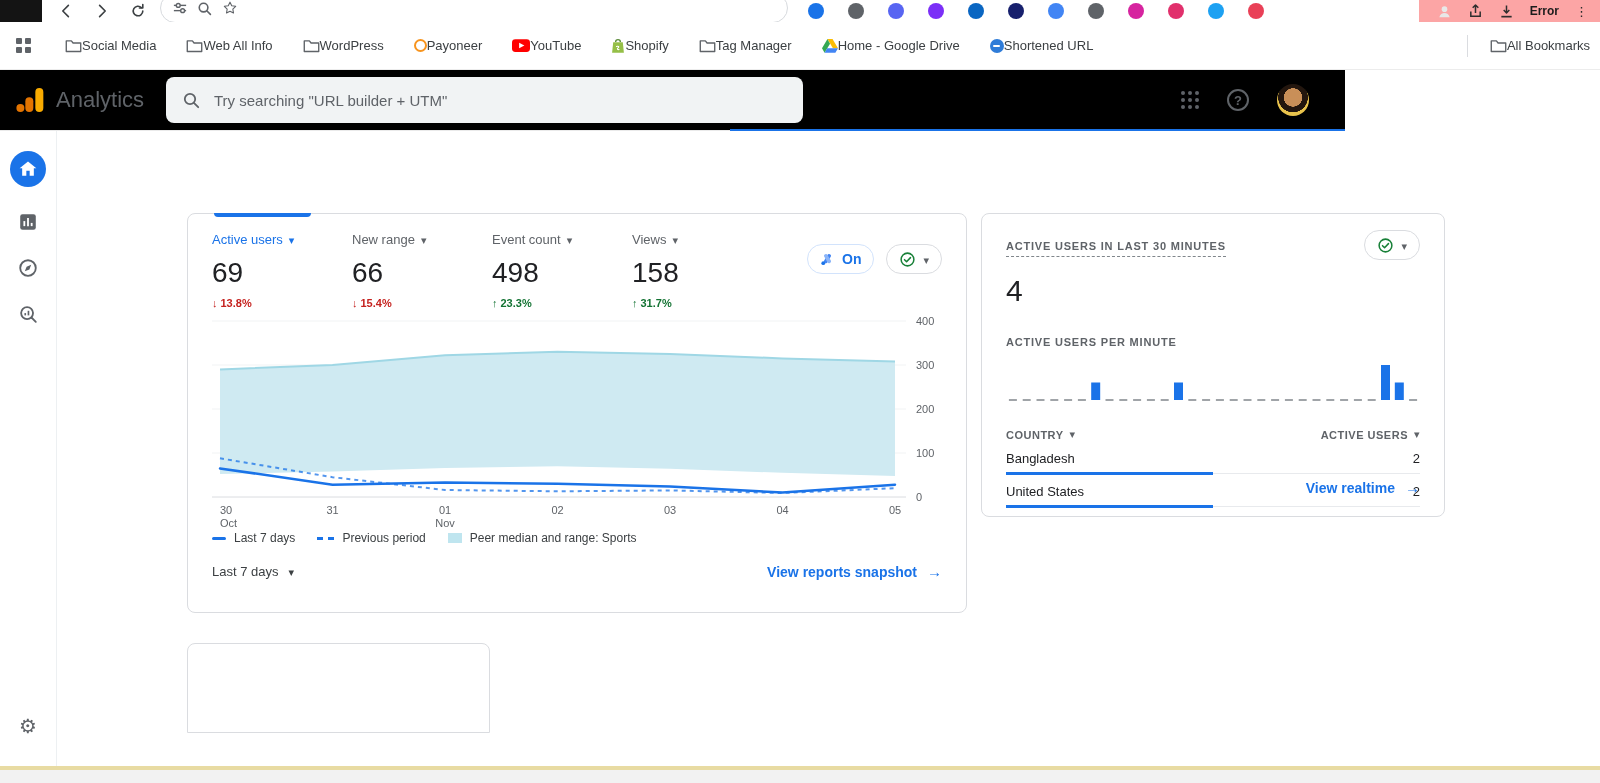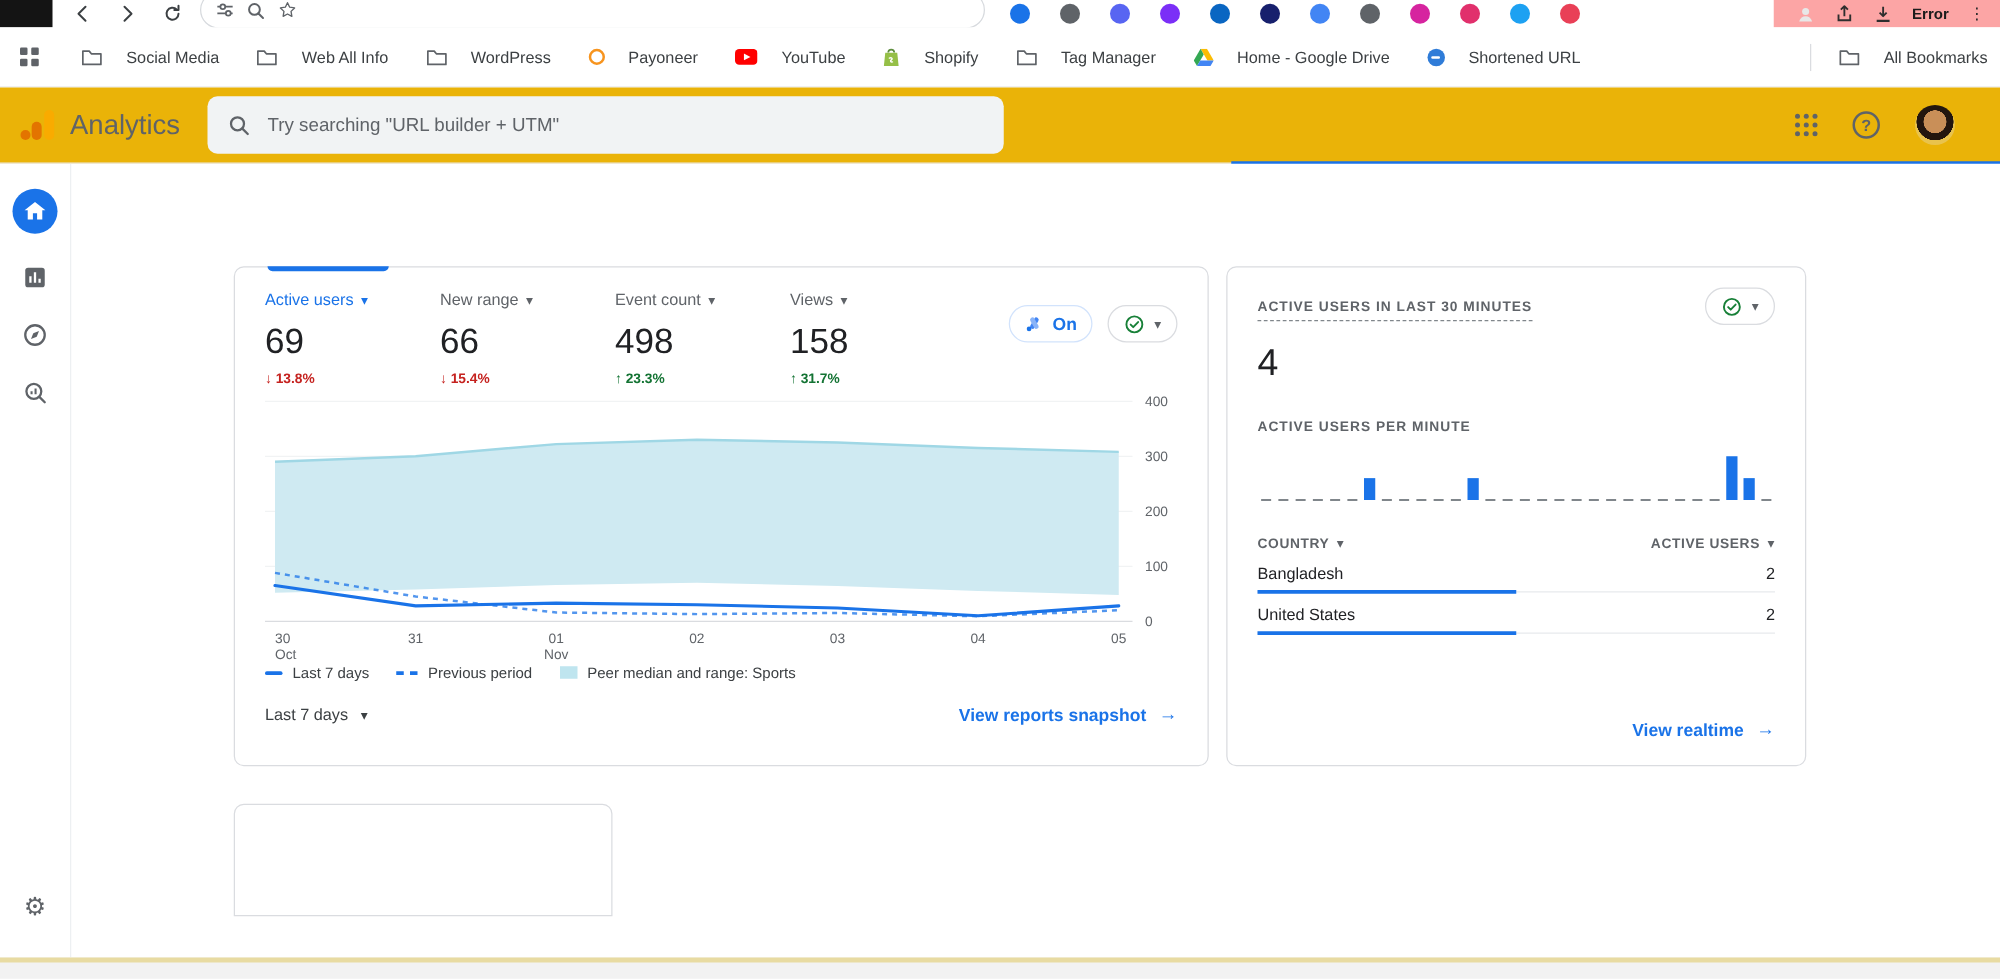--- a/index.html
+++ b/index.html
@@ -18,30 +18,30 @@
   .ext-dot{width:16px;height:16px;border-radius:50%;display:inline-block;cursor:pointer}
   #topbar-dark{margin-left:auto;height:22px;background:#fca5a5;display:flex;align-items:center;gap:16px;padding:0 12px 0 18px;flex-shrink:0}
   #error-label{font-size:12px;font-weight:700;color:#1c1c1c;white-space:nowrap}
   .kebab::after{content:"⋮";font-size:13px;color:#2a2a2a}
 
   
   #bookmarks{position:absolute;top:22px;left:0;width:1600px;height:48px;background:#fff;
     border-bottom:1px solid #ececec;display:flex;align-items:center;padding:0 6px 0 16px}
   #apps-grid{display:grid;grid-template-columns:6px 6px;grid-gap:3px;margin-right:34px;cursor:pointer}
   #apps-grid span{width:6px;height:6px;background:#5f6368;border-radius:1px}
-  .bm{display:flex;align-items:center;gap:19px;margin-right:30px;cursor:pointer;white-space:nowrap}
+  .bm{display:flex;align-items:center;gap:0;margin-right:30px;cursor:pointer;white-space:nowrap}
   .bm-label{font-size:13px;color:#3c4043}
   .ring{width:13px;height:13px;border:2.5px solid #f7941e;border-radius:50%;display:inline-block}
   .blue-circle{width:14px;height:14px;border-radius:50%;background:#2f7cd8;display:inline-flex;align-items:center;justify-content:center}
   .blue-circle i{display:block;width:7px;height:2px;background:#fff;border-radius:1px}
   #bm-right{margin-left:auto;display:flex;align-items:center;overflow:hidden}
   .vsep{width:1px;height:22px;background:#dadce0;margin-right:22px;flex-shrink:0}
 
   
-  #ga-header{position:absolute;top:70px;left:0;width:1600px;height:61px;background:#eab308;border-bottom:1px solid #eaeaea;display:flex;align-items:center}
+  #ga-header{position:absolute;top:70px;left:0;width:1345px;height:61px;background:#000000;border-bottom:1px solid #eaeaea;display:flex;align-items:center}
   #brand{display:flex;align-items:center;gap:10px;padding-left:14px;width:166px;cursor:pointer}
   #brand-name{font-size:22px;color:#5f6368}
   #ga-search{width:637px;height:46px;background:#f1f3f4;border-radius:8px;display:flex;align-items:center;padding:0 16px;gap:14px}
   #ga-search input{border:0;background:transparent;outline:none;flex:1;font-size:15px;color:#202124;font-family:inherit}
   #ga-search input::placeholder{color:#5f6368}
   #header-right{margin-left:auto;display:flex;align-items:center;gap:28px;padding-right:36px}
   #grid9{display:grid;grid-template-columns:4px 4px 4px;grid-gap:3px;cursor:pointer}
   #grid9 span{width:4px;height:4px;background:#5f6368;border-radius:50%}
   #help-icon{width:22px;height:22px;border:2px solid #5f6368;border-radius:50%;display:flex;align-items:center;justify-content:center;cursor:pointer}
   #help-icon::after{content:"?";font-size:13px;font-weight:700;color:#5f6368}
@@ -60,21 +60,21 @@
   #main{flex:1;padding:48px 157px 0 130px;position:relative}
 
   #page-header{display:flex;align-items:center}
   #page-title{font-size:24px;font-weight:400;color:#1f1f1f}
   #page-actions{margin-left:auto;display:flex;align-items:center;gap:28px}
   .header-divider{width:1px;height:36px;background:#e8eaed;margin-right:2px}
 
   #cards{display:flex;gap:14px;margin-top:34px}
   .card{background:#fff;border:1px solid #dadce0;border-radius:8px;position:relative}
   #overview-card{width:780px;height:400px;padding:18px 24px 20px}
-  #realtime-card{flex:1;height:400px;padding:16px 24px 32px}
+  #realtime-card{flex:1;height:304px;padding:16px 24px 32px}
   #tab-indicator{position:absolute;top:-1px;left:26px;width:97px;height:4px;background:#1a73e8;border-radius:0 0 4px 4px}
 
   #metrics-row{display:flex;align-items:flex-start}
   .metric{width:140px;cursor:pointer}
   .metric-label{font-size:13px;color:#5f6368;display:flex;align-items:center;gap:6px}
   .metric.selected .metric-label{color:#1a73e8}
   .caret{display:inline-block}
   .caret::after{content:"▾";font-size:11px;color:inherit}
   .metric-value{font-size:28px;font-weight:400;color:#202124;margin-top:10px}
   .delta{font-size:11px;font-weight:700;margin-top:8px;display:flex;gap:3px}

